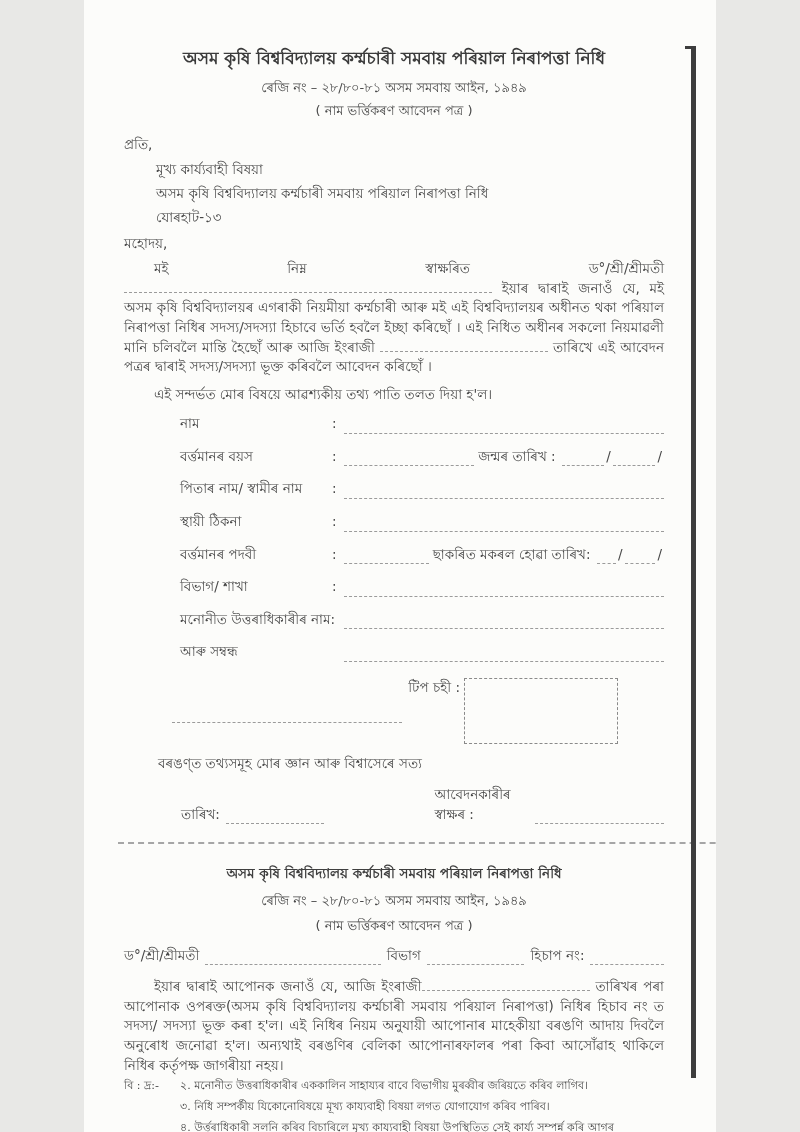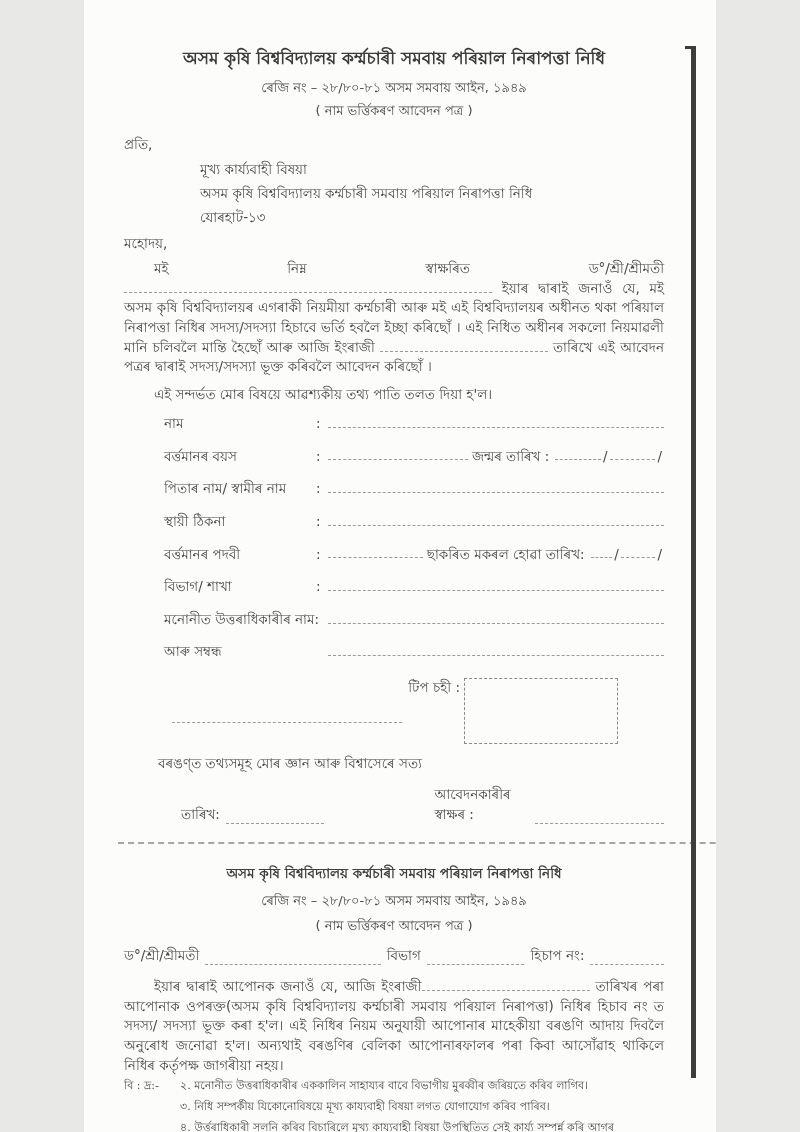--- a/index.html
+++ b/index.html
@@ -19,33 +19,33 @@
   
   .scan-bar{position:absolute;top:46px;right:20px;width:5px;height:1032px;background:#3d3d3d;}
   .scan-bar::before{content:"";position:absolute;top:0;left:-6px;width:7px;height:3px;background:#3d3d3d;}
 
   .center{text-align:center;}
   .hdr-title{font-weight:bold;font-size:17px;color:#3b3b3b;margin-bottom:8px;}
   .hdr-sub{font-size:13px;margin-bottom:5px;color:#4a4a4a;}
 
   .addr{margin-top:14px;}
   .addr-to{margin-bottom:2px;}
-  .addr-line{margin-left:76px;line-height:1.8;}
+  .addr-line{margin-left:32px;line-height:1.8;}
   .addr-sal{margin-top:4px;}
 
   .para{text-align:justify;margin:6px 0 0 0;}
   .indent{display:inline-block;width:30px;}
   .blank{display:inline-block;border-bottom:1px dashed #9b9b9b;height:12px;vertical-align:baseline;}
   .w370{width:368px;}.w170{width:168px;}.w150{width:148px;}.w120{width:128px;}
   .w250{width:248px;}.w140{width:138px;}.w100{width:104px;}
   .w55{width:54px;}.w35{width:34px;}.w165{width:165px;}
 
   .note-line{margin:8px 0 10px 30px;}
 
-  .frow{display:flex;margin:0 0 13px 40px;}
+  .frow{display:flex;align-items:flex-end;margin:0 0 13px 56px;}
   .flabel{flex:0 0 152px;}
   .fcolon{flex:0 0 12px;}
   .fextra{white-space:nowrap;padding:0 6px 0 4px;}
   .fline{flex:1;border-bottom:1px dashed #9b9b9b;height:13px;}
   .slash{padding:0 2px;}
 
   .sigrow{display:flex;justify-content:space-between;align-items:flex-start;margin:16px 0 0 0;}
   .nominee{margin-left:48px;margin-top:34px;}
   .nom-line{width:230px;border-bottom:1px dashed #9b9b9b;height:10px;}
   .nom-label{text-align:center;width:230px;margin-top:6px;}

